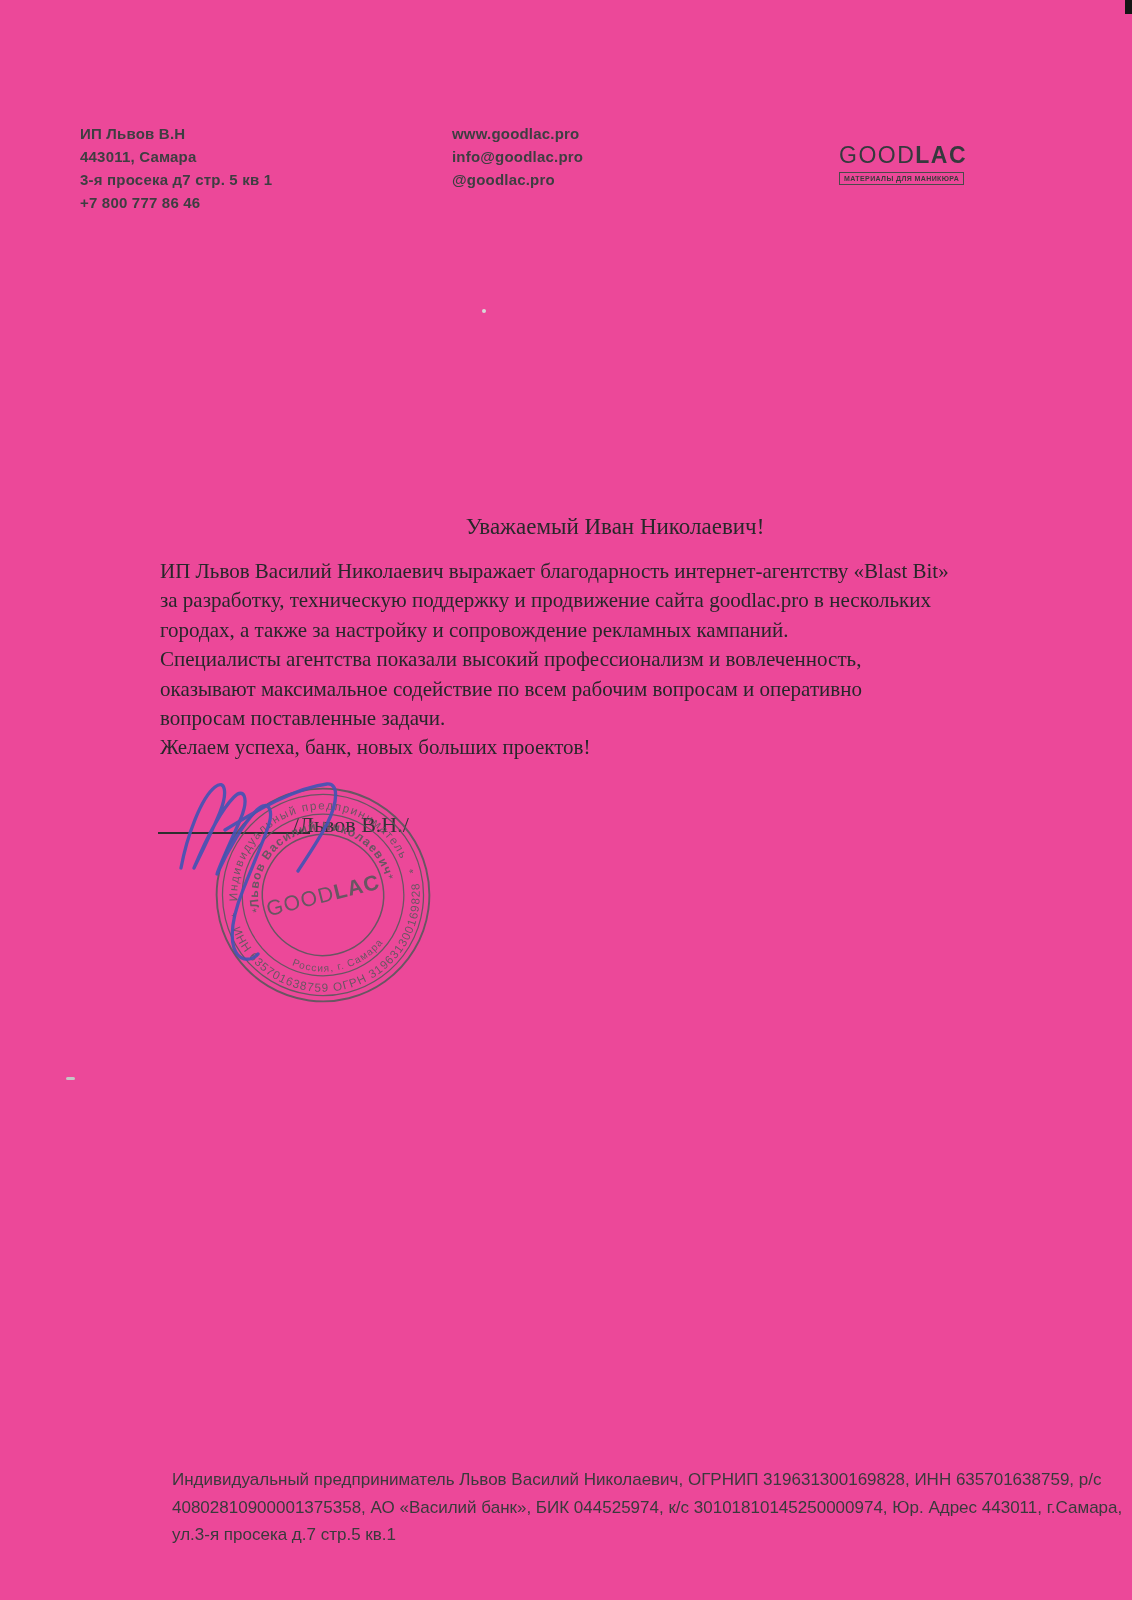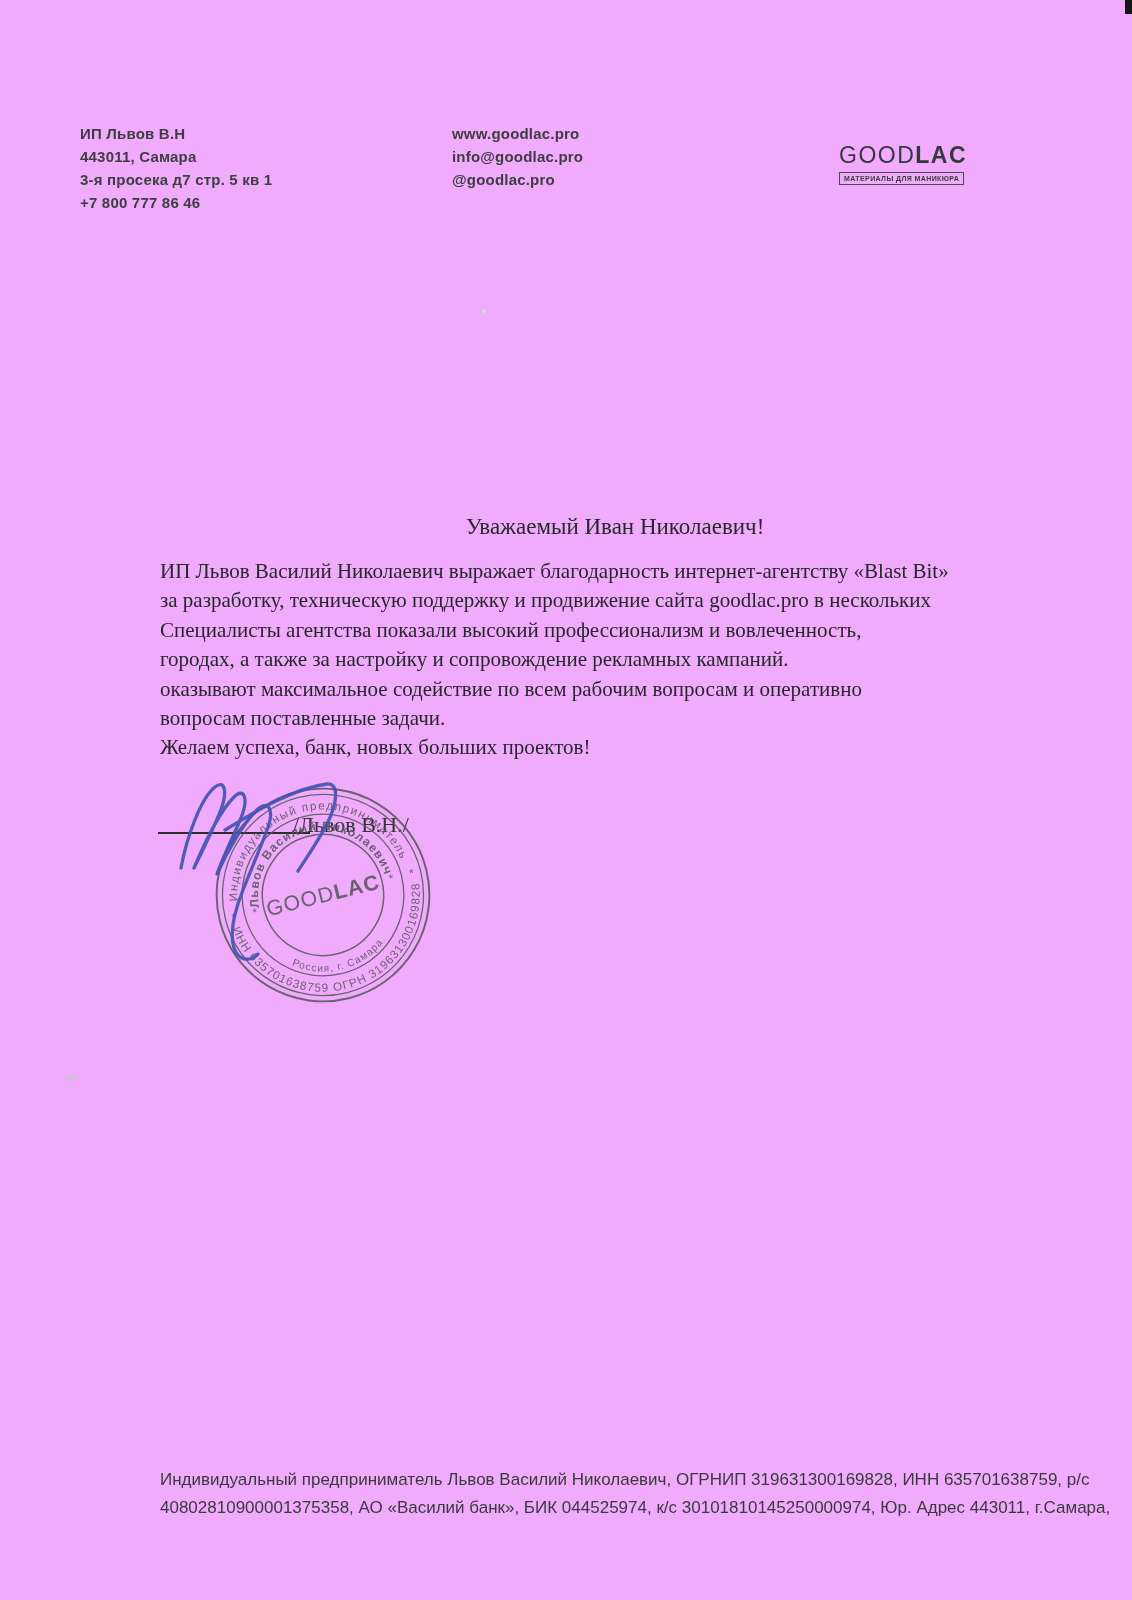--- a/index.html
+++ b/index.html
@@ -1,20 +1,20 @@
 <!DOCTYPE html>
 <html lang="ru"><head>
 <meta charset="utf-8">
 <style>
   html,body{margin:0;padding:0;background:#e8e8e8;}
   .page{
     position:relative;
     width:1132px;height:1600px;
     margin:0 auto;
-    background:#f0abfc;
+    background:#ec4899;
     overflow:hidden;
     font-family:"Liberation Sans",sans-serif;
     color:#3c3c3e;
   }
   
   .corner-mark{position:absolute;top:0;right:0;width:7px;height:14px;background:#151515;}
   .dash-artifact{position:absolute;left:66px;top:1077px;width:9px;height:3px;background:#c6c6c6;border-radius:2px;}
   .dot-artifact{position:absolute;left:482px;top:309px;width:4px;height:4px;background:#d8d8d8;border-radius:50%;}
 
   
@@ -60,21 +60,21 @@
   }
   .stamp-svg{position:absolute;left:206px;top:778px;width:234px;height:234px;opacity:.88;}
   .stamp-ring-text{font-family:"Liberation Sans",sans-serif;}
   .signature-svg{position:absolute;left:165px;top:776px;width:230px;height:210px;opacity:.92;}
 
   
   .footer{
     position:absolute;left:160px;top:1466px;width:920px;
     font-size:17px;line-height:27.5px;color:#3a3a3c;
   }
-  .footer .line{white-space:nowrap;}
+  .footer .line{white-space:nowrap;margin-left:12px;}
 </style>
 </head>
 <body>
 
 <div class="page">
 
   <div class="corner-mark"></div>
   <div class="dash-artifact"></div>
   <div class="dot-artifact"></div>
 
@@ -94,22 +94,22 @@
   <div class="logo">
     <div class="logo-word"><span class="light">GOOD</span><span class="bold">LAC</span></div>
     <span class="logo-tagline">МАТЕРИАЛЫ ДЛЯ МАНИКЮРА</span>
   </div>
 
   <div class="greeting">Уважаемый Иван Николаевич!</div>
 
   <div class="body-lines">
     <div class="line">ИП Львов Василий Николаевич выражает благодарность интернет-агентству «Blast Bit»</div>
     <div class="line">за разработку, техническую поддержку и продвижение сайта goodlac.pro в нескольких</div>
+    <div class="line">городах, а также за настройку и сопровождение рекламных кампаний.</div>
     <div class="line">Специалисты агентства показали высокий профессионализм и вовлеченность,</div>
-    <div class="line">городах, а также за настройку и сопровождение рекламных кампаний.</div>
     <div class="line">оказывают максимальное содействие по всем рабочим вопросам и оперативно</div>
     <div class="line">вопросам поставленные задачи.</div>
     <div class="line">Желаем успеха, банк, новых больших проектов!</div>
   </div>
 
   <div class="sig-rule"></div>
   <div class="sig-caption">/Львов В.Н./</div>
 
   <svg class="stamp-svg" viewBox="0 0 220 220">
     <defs>
@@ -164,15 +164,16 @@
       <path d="M 60,54
                C 92,34 130,12 162,8
                C 174,7 173,26 162,48
                C 152,67 140,84 133,95"></path>
     </g>
   </svg>
 
   <div class="footer">
     <div class="line">Индивидуальный предприниматель Львов Василий Николаевич, ОГРНИП 319631300169828, ИНН 635701638759, р/с</div>
     <div class="line">40802810900001375358, АО «Василий банк», БИК 044525974, к/с 30101810145250000974, Юр. Адрес 443011, г.Самара,</div>
+    <div class="line">ул.3-я просека д.7 стр.5 кв.1</div>
   </div>
 
 </div>
 
 </body></html>

